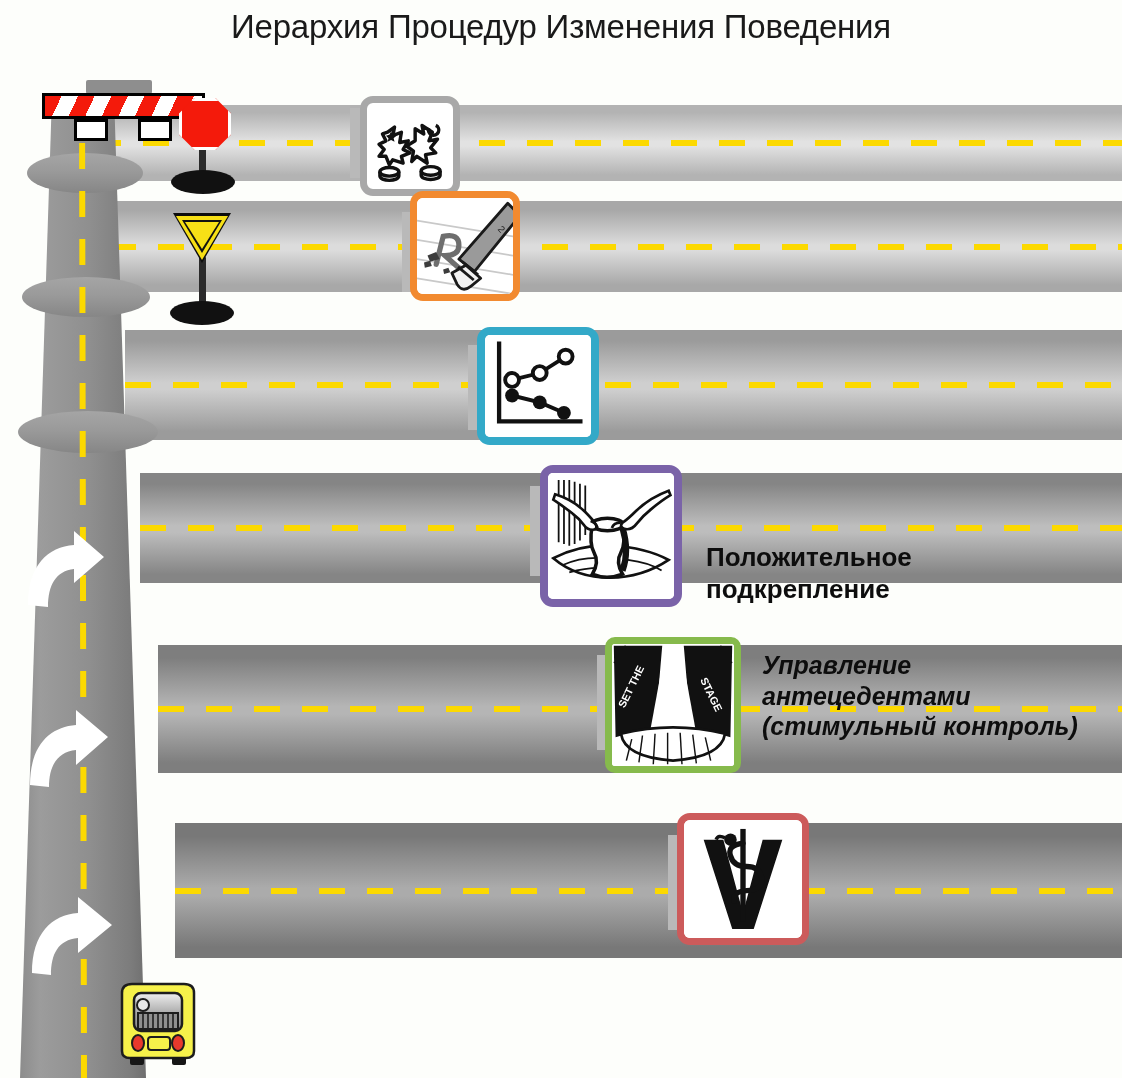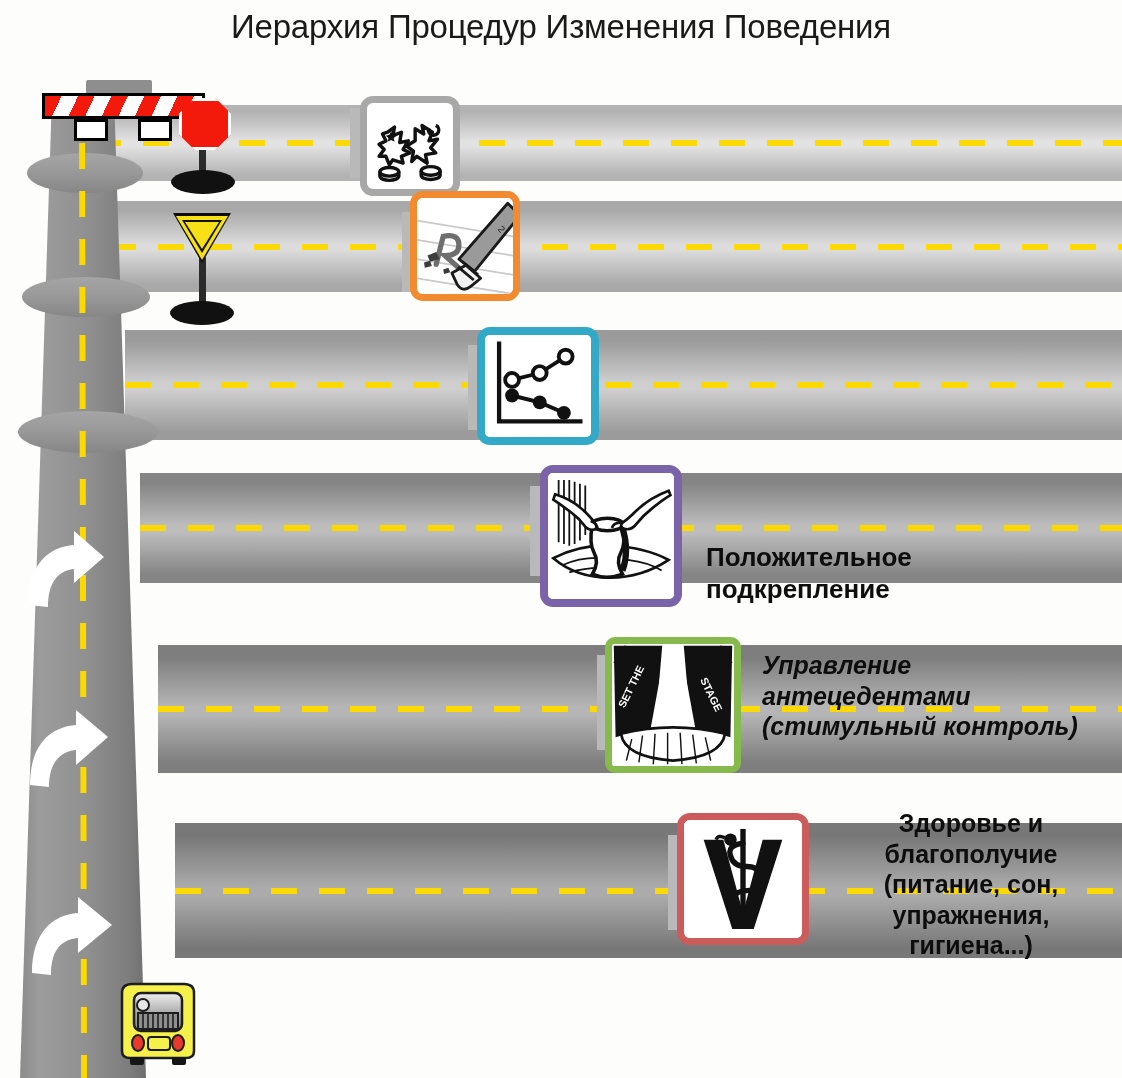--- a/index.html
+++ b/index.html
@@ -400,19 +400,14 @@
       <rect x="63" y="10" width="6" height="104" fill="#111"></rect>
 
       <g fill="none" stroke="#111" stroke-width="6" stroke-linecap="round">
         <path d="M 66,26 q -18,2 -14,14 q 3,12 18,12 q 15,0 17,13 q 2,13 -17,14
                  q -16,1 -14,12"></path>
       </g>
       <circle cx="52" cy="22" r="7" fill="#111"></circle>
       <path d="M 46,20 q -8,-4 -10,2" stroke="#111" stroke-width="4" fill="none"></path>
     </svg>
   </div>
-  <div class="label" style="left:826px;top:808px;width:290px;font-size:25px;text-align:center;">Здоровье и
-благополучие
-(питание, сон,
-упражнения,
-гигиена...)</div>
 
 </div>
 
 </body></html>

